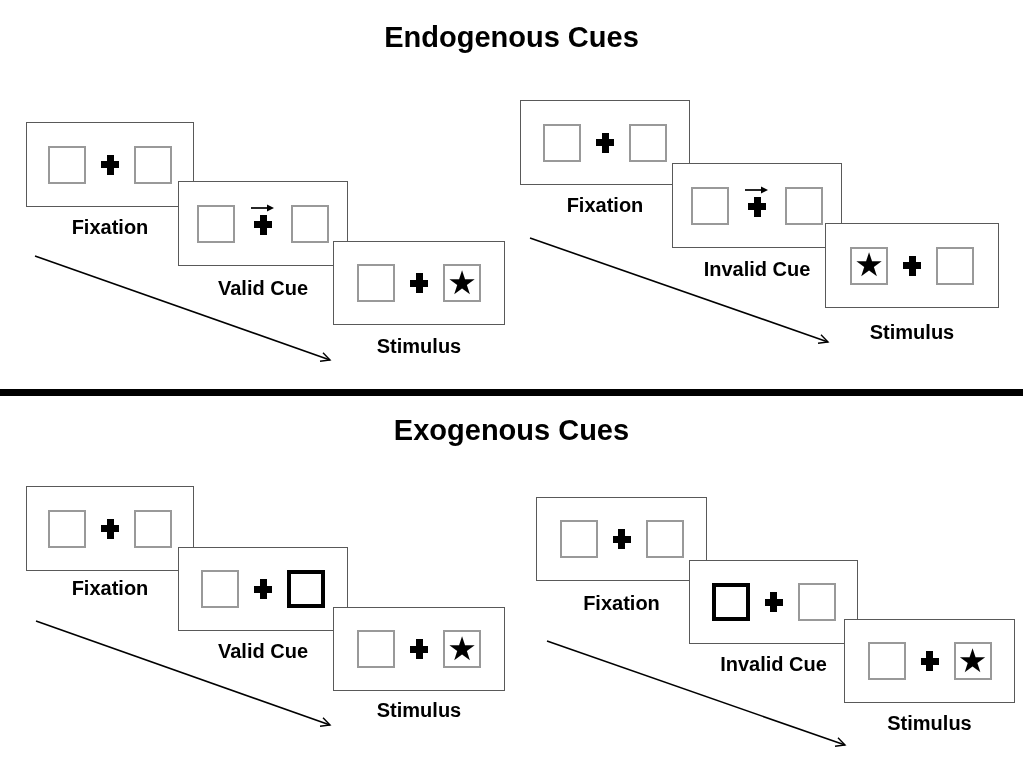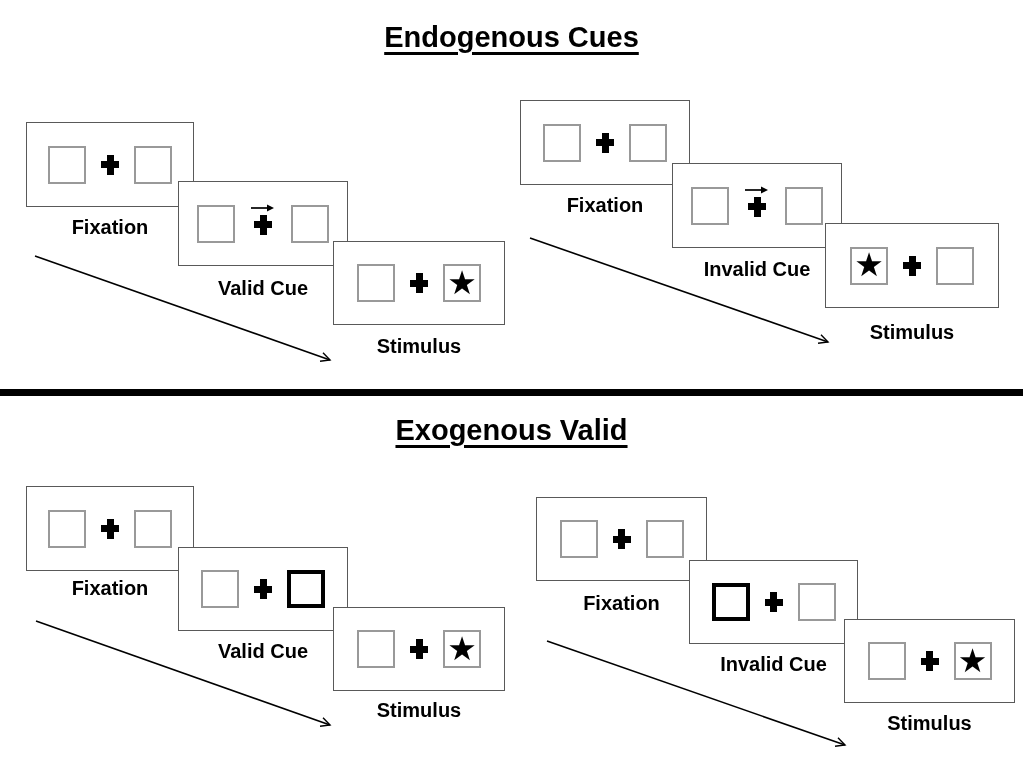--- a/index.html
+++ b/index.html
@@ -3,21 +3,21 @@
 <meta charset="utf-8">
 <style>
   html,body{margin:0;padding:0;background:#fff;}
   .canvas{
     position:relative;width:1023px;height:767px;background:#ffffff;
     overflow:hidden;font-family:"Liberation Sans",sans-serif;
   }
   .title{
     position:absolute;left:0;width:100%;text-align:center;margin:0;
     font-size:29px;font-weight:bold;color:#000;line-height:1.15;
-    text-decoration:underline;text-decoration-thickness:3px;text-underline-offset:5px;
+    text-decoration-thickness:3px;text-underline-offset:5px;
   }
   .divider{position:absolute;left:0;right:0;height:7px;background:#000;}
   .group{position:absolute;inset:0;border-radius:25px;}
   .panel{
     position:absolute;background:#fff;border:1.5px solid #595959;box-sizing:border-box;
   }
   .prow{
     display:flex;align-items:center;justify-content:center;gap:15px;
     width:100%;height:100%;
   }
@@ -58,21 +58,21 @@
       </marker>
     </defs>
     <line x1="35" y1="256" x2="330" y2="360" marker-end="url(#ah)"></line>
     <line x1="530" y1="238" x2="828" y2="342" marker-end="url(#ah)"></line>
     <line x1="36" y1="621" x2="330" y2="725" marker-end="url(#ah)"></line>
     <line x1="547" y1="641" x2="845" y2="745" marker-end="url(#ah)"></line>
   </svg>
 
   <h1 class="title" style="top:21px">Endogenous Cues</h1>
   <div class="divider" style="top:389px"></div>
-  <h1 class="title" style="top:414px">Exogenous Valid</h1>
+  <h1 class="title" style="top:414px">Exogenous Cues</h1>
 
   <div class="group">
     <div class="panel" style="left:26px;top:122px;width:168px;height:85px;z-index:1">
       <div class="prow">
         <div class="sq"></div>
         <div class="plus"></div>
         <div class="sq"></div>
       </div>
     </div>
     <div class="plabel" style="left:26px;top:216px;width:168px">Fixation</div>

